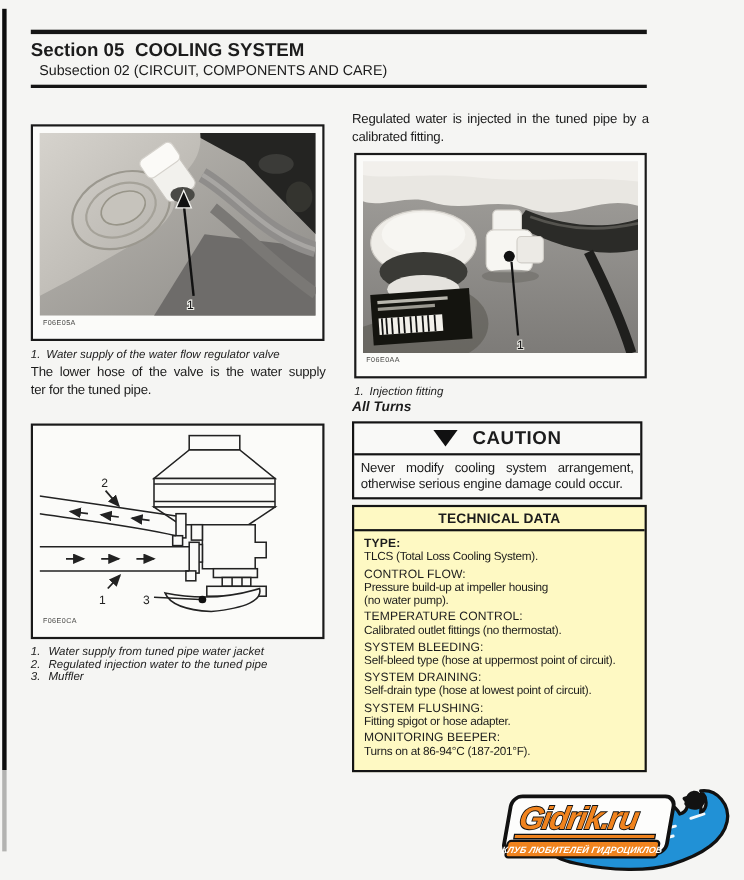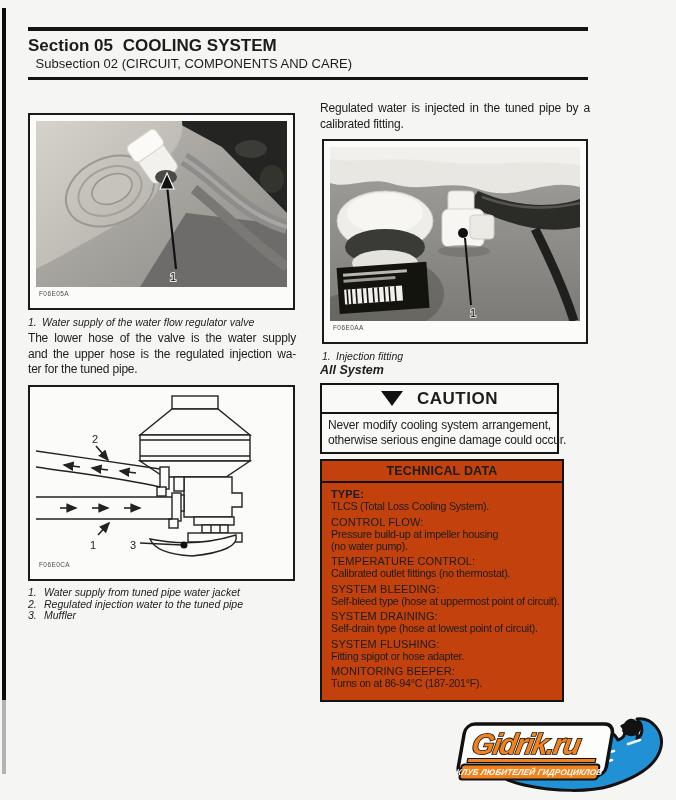--- a/index.html
+++ b/index.html
@@ -42,30 +42,30 @@
   
   .jpar{position:absolute;font-size:12px;line-height:15.5px;letter-spacing:-.2px;}
   .jpar .jl{text-align:justify;text-align-last:justify;white-space:nowrap;}
   .jpar .jl:last-child{text-align-last:left;}
   .par-left{left:28px;top:331px;width:268px;}
   .par-right{left:320px;top:101px;width:270px;}
 
   .all-models{position:absolute;left:320px;top:363px;font-size:12.5px;font-weight:bold;font-style:italic;}
 
   
-  .caution{position:absolute;left:320px;top:383px;width:239px;box-sizing:border-box;border:2px solid #141414;background:#f9f9f7;}
+  .caution{position:absolute;left:320px;top:383px;width:264px;box-sizing:border-box;border:2px solid #141414;background:#f9f9f7;}
   .caution-head{height:27px;border-bottom:2px solid #141414;display:flex;align-items:center;justify-content:center;gap:14px;}
   .tri-down{width:0;height:0;border-left:11px solid transparent;border-right:11px solid transparent;border-top:15px solid #111;}
   .caution-title{font-size:17px;font-weight:bold;letter-spacing:.5px;}
   .caution-body{padding:4px 6px 5px 6px;font-size:12px;line-height:14.5px;letter-spacing:-.2px;}
   .caution-body .jl{text-align:justify;text-align-last:justify;white-space:nowrap;}
   .caution-body .jl:last-child{text-align-last:left;}
 
   
-  .tech{position:absolute;left:320px;top:459px;width:244px;height:243px;box-sizing:border-box;border:2px solid #141414;background:#c2410c;}
+  .tech{position:absolute;left:320px;top:459px;width:268px;height:243px;box-sizing:border-box;border:2px solid #141414;background:#fef9c3;}
   .tech-head{height:20px;border-bottom:2px solid #141414;display:flex;align-items:center;justify-content:center;font-size:12.5px;font-weight:bold;letter-spacing:.2px;}
   .tech-body{padding:5px 6px 4px 9px;}
   .t-entry{margin-bottom:3.5px;}
   .t-label{font-size:11px;line-height:12px;letter-spacing:.1px;}
   .t-entry:first-child .t-label{font-weight:bold;}
   .t-line{font-size:10.7px;line-height:12px;letter-spacing:-.25px;white-space:nowrap;}
 
   
   .logo{position:absolute;right:10px;bottom:8px;width:228px;height:80px;}
 </style>
@@ -124,21 +124,20 @@
     <div class="figcode">F06E05A</div>
   </figure>
 
   <div class="fig-caption cap1">
     <span class="n">1.</span>
     <span>Water supply of the water flow regulator valve</span>
   </div>
 
   <div class="jpar par-left">
     <div class="jl">The lower hose of the valve is the water supply</div>
-    <div class="jl">and the upper hose is the regulated injection wa-</div>
     <div class="jl">ter for the tuned pipe.</div>
   </div>
 
   <figure class="figbox fb-diagram" style="margin:0;">
     <svg width="251" height="165" viewBox="0 0 251 165">
       <defs>
         <marker id="ahr" markerWidth="8" markerHeight="8" refX="6" refY="3" orient="auto">
           <path d="M0,0 L7,3 L0,6 Z" fill="#222"></path>
         </marker>
       </defs>
@@ -255,21 +254,21 @@
       <text x="143" y="170" font-size="11" fill="#111" text-anchor="middle" style="paint-order:stroke" stroke="#d9d8d3" stroke-width="2">1</text>
     </svg>
     <div class="figcode">F06E0AA</div>
   </figure>
 
   <div class="fig-caption cap2">
     <span class="n">1.</span>
     <span>Injection fitting</span>
   </div>
 
-  <div class="all-models">All System</div>
+  <div class="all-models">All Turns</div>
 
   <div class="caution">
     <div class="caution-head">
       <span class="tri-down"></span>
       <span class="caution-title">CAUTION</span>
     </div>
     <div class="caution-body">
       <div class="jl">Never modify cooling system arrangement,</div>
       <div class="jl">otherwise serious engine damage could occur.</div>
     </div>

